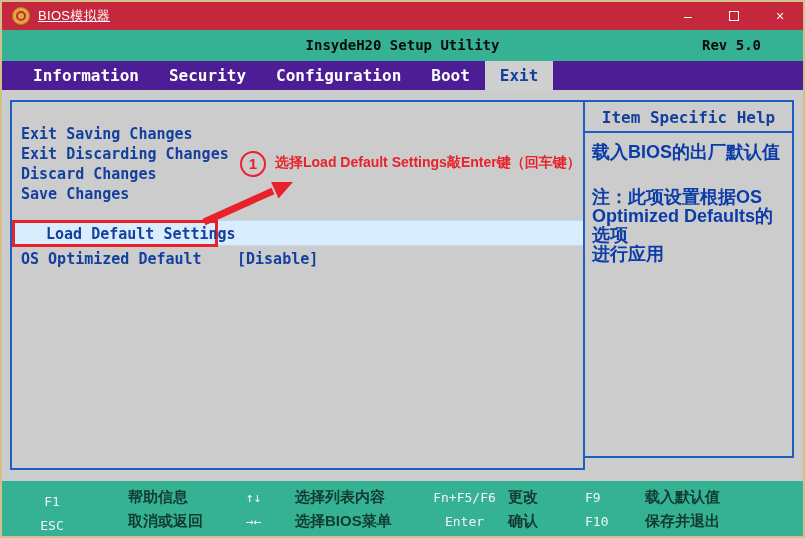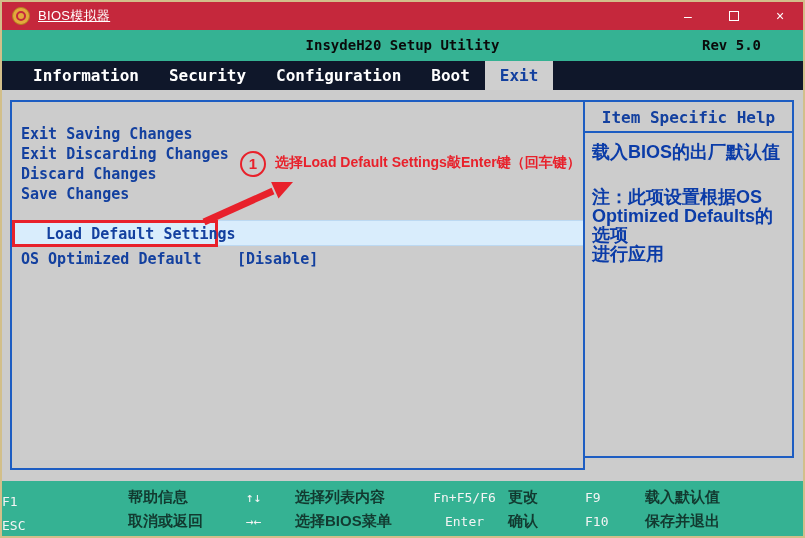--- a/index.html
+++ b/index.html
@@ -15,21 +15,21 @@
   .tb-spacer { flex:1; }
   .win-btn { width:46px; height:28px; display:flex; align-items:center; justify-content:center; color:#ffffff; font-size:14px; cursor:pointer; }
   .max-glyph { width:10px; height:10px; border:1px solid #ffffff; display:block; }
 
   
   .green-bar { position:absolute; left:2px; top:30px; right:2px; height:31px; background:#35b293; }
   .green-title { text-align:center; line-height:31px; font-family:"DejaVu Sans Mono", monospace; font-weight:bold; font-size:14px; color:#0a0a0a; }
   .green-rev { position:absolute; left:700px; top:0; line-height:31px; font-family:"DejaVu Sans Mono", monospace; font-weight:bold; font-size:14px; color:#0a0a0a; }
 
   
-  .menubar { position:absolute; left:2px; top:61px; right:2px; height:29px; background:#0f172a; display:flex; padding-left:16px; }
+  .menubar { position:absolute; left:2px; top:61px; right:2px; height:29px; background:#4c1d95; display:flex; padding-left:16px; }
   .tab { padding:0 15px; line-height:29px; color:#ffffff; font-family:"DejaVu Sans Mono", monospace; font-weight:bold; font-size:16px; cursor:pointer; white-space:nowrap; }
   .tab.active { background:#cfcfcf; color:#13409f; }
 
   
   .left-panel { position:absolute; left:10px; top:100px; width:575px; height:370px; border:2px solid #1d5dc2; }
   .right-panel { position:absolute; left:583px; top:100px; width:211px; height:358px; border:2px solid #1d5dc2; }
 
   .bios-item { position:absolute; left:9px; height:20px; line-height:20px; font-family:"DejaVu Sans Mono", monospace; font-weight:bold; font-size:15px; color:#13409f; white-space:nowrap; cursor:default; }
   .highlight-row { position:absolute; left:0; right:0; top:118px; height:26px; background:#d9edfc; border-top:1px solid #bcd9f2; border-bottom:1px solid #bcd9f2; cursor:default; }
   .red-box { position:absolute; left:0; top:-1px; width:206px; height:27px; border:3px solid #e8212b; display:flex; align-items:center;padding-left:24px; }
@@ -44,21 +44,21 @@
 
   
   .help-header { height:31px; border-bottom:2px solid #1d5dc2; text-align:center; line-height:31px; font-family:"DejaVu Sans Mono", monospace; font-weight:bold; font-size:16px; color:#13409f; }
   .help-body { padding:10px 7px; font-weight:bold; font-size:18px; color:#0b3ca8; line-height:19px; }
   .help-note { margin-top:26px; }
 
   
   .footer { position:absolute; left:2px; right:2px; bottom:2px; height:55px; background:#35b293; }
   .footer-grid { display:grid; grid-template-columns:108px 136px 47px 130px 83px 77px 60px auto; grid-auto-rows:24px; padding-top:4px; align-items:center; }
   .fk { font-family:"DejaVu Sans Mono", monospace; font-size:13px; color:#f4f4f4; white-space:nowrap; }
-  .fk.c1 { text-align:left; padding-right:8px;margin-top:8px; }
+  .fk.c1 { text-align:center; padding-right:8px;margin-top:8px; }
   .fk.c5 { text-align:center; }
   .fk.c7 { padding-left:2px; }
   .fl { font-weight:bold; font-size:15px; color:#123a30; white-space:nowrap; }
   .fl.c2 { padding-left:18px; }
   .fl.c4, .fl.c6, .fl.c8 { padding-left:2px; }
 </style>
 </head>
 <body>
 
 <div class="window">

